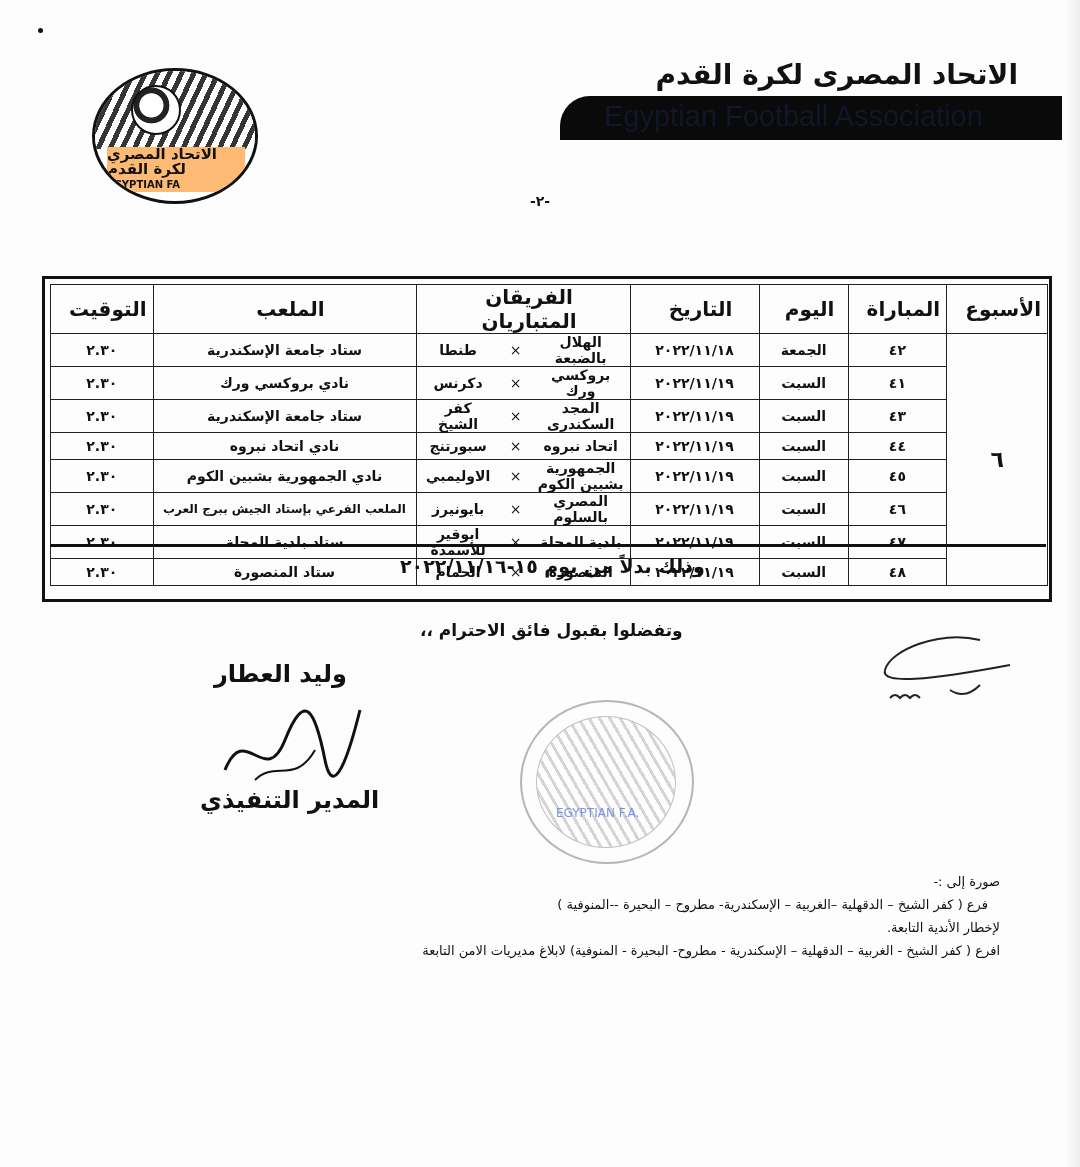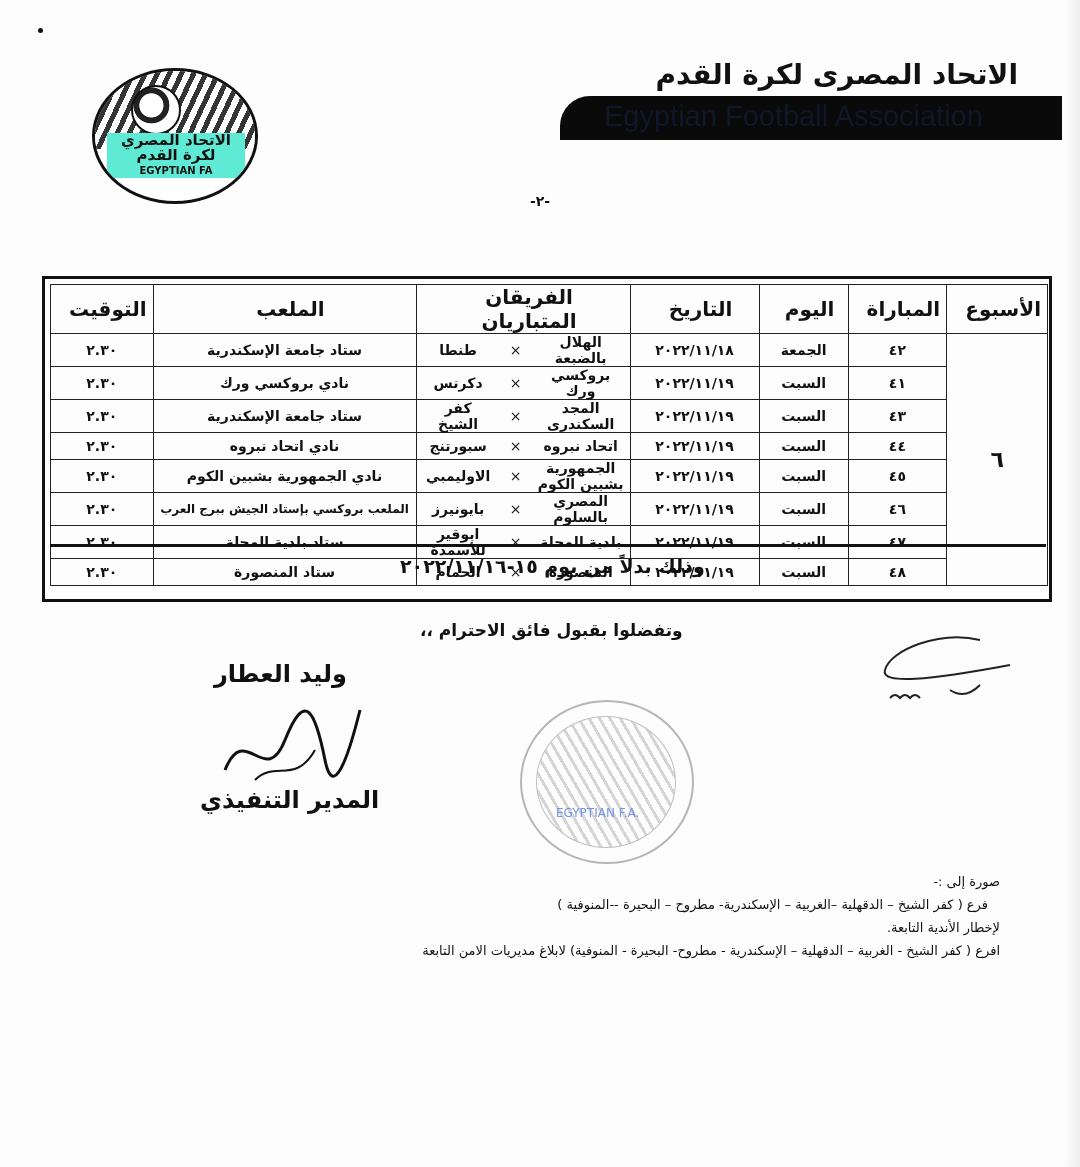--- a/index.html
+++ b/index.html
@@ -2,21 +2,21 @@
 <html><head>
 <meta charset="utf-8">
 <style>
   html,body{margin:0;padding:0;}
   body{width:1080px;height:1167px;background:#fdfdfd;position:relative;overflow:hidden;font-family:"DejaVu Sans",sans-serif;color:#111;}
   .abs{position:absolute;}
   .rtl{direction:rtl;}
   .logo{left:92px;top:68px;width:160px;height:130px;border-radius:50%;background:#fff;border:3px solid #111;overflow:hidden;}
   .logo .ball{position:absolute;left:36px;top:14px;width:46px;height:46px;border-radius:50%;background:radial-gradient(circle at 40% 40%,#fff 30%,#222 32%,#222 45%,#fff 47%);border:2px solid #111;}
   .logo .rays{position:absolute;left:0;top:0;width:100%;height:60%;background:repeating-linear-gradient(115deg,#111 0 5px,#fff 5px 11px);opacity:.85;}
-  .logo .txt{position:absolute;left:12px;right:10px;top:62px;text-align:center;font-size:15px;font-weight:bold;line-height:15px;background:#5eead4;}
+  .logo .txt{position:absolute;left:12px;right:10px;top:76px;font-size:15px;font-weight:bold;line-height:15px;background:#fdba74;}
   .logo .en{font-size:10px;font-weight:bold;}
   .hdr-ar{right:62px;top:58px;font-size:28px;font-weight:bold;font-family:"DejaVu Sans",sans-serif;}
   .hdr-bar{left:560px;top:96px;width:502px;height:44px;background:#0a0a0a;border-top-left-radius:30px 30px;}
   .hdr-en{left:604px;top:100px;font-size:29px;color:#0f172a;font-family:"Liberation Sans",sans-serif;}
   .pagenum{left:530px;top:193px;font-size:14px;font-weight:bold;}
   .dot{left:38px;top:28px;width:5px;height:5px;border-radius:50%;background:#111;}
   .frame{left:42px;top:276px;width:1010px;height:326px;border:3px solid #111;box-sizing:border-box;}
   table.sched{position:absolute;left:50px;top:284px;width:998px;border-collapse:collapse;font-size:14px;font-weight:bold;direction:rtl;}
   table.sched th,table.sched td{border:1.5px solid #222;height:26px;padding:0 6px;text-align:center;}
   table.sched th{font-size:20px;height:34px;padding-left:18px;}
@@ -123,21 +123,21 @@
       <td>نادي الجمهورية بشبين الكوم</td>
       <td>٢.٣٠</td>
     </tr>
     <tr>
       <td>٤٦</td>
       <td>السبت</td>
       <td>٢٠٢٢/١١/١٩</td>
       <td class="teamA">المصري بالسلوم</td>
       <td class="x">×</td>
       <td class="teamB">بايونيرز</td>
-      <td style="font-size:12px">الملعب بروكسي بإستاد الجيش ببرج العرب</td>
+      <td style="font-size:12px">الملعب الفرعي بإستاد الجيش ببرج العرب</td>
       <td>٢.٣٠</td>
     </tr>
     <tr>
       <td>٤٧</td>
       <td>السبت</td>
       <td>٢٠٢٢/١١/١٩</td>
       <td class="teamA">بلدية المحلة</td>
       <td class="x">×</td>
       <td class="teamB">ابوقير للأسمدة</td>
       <td>ستاد بلدية المحلة</td>

